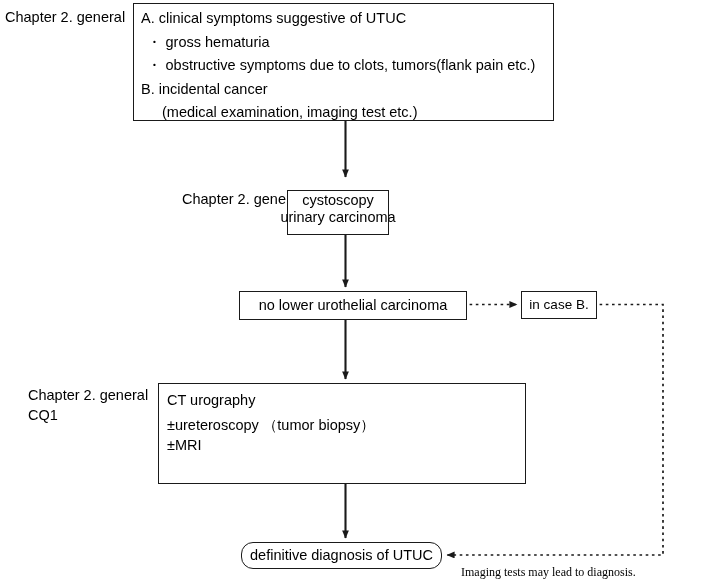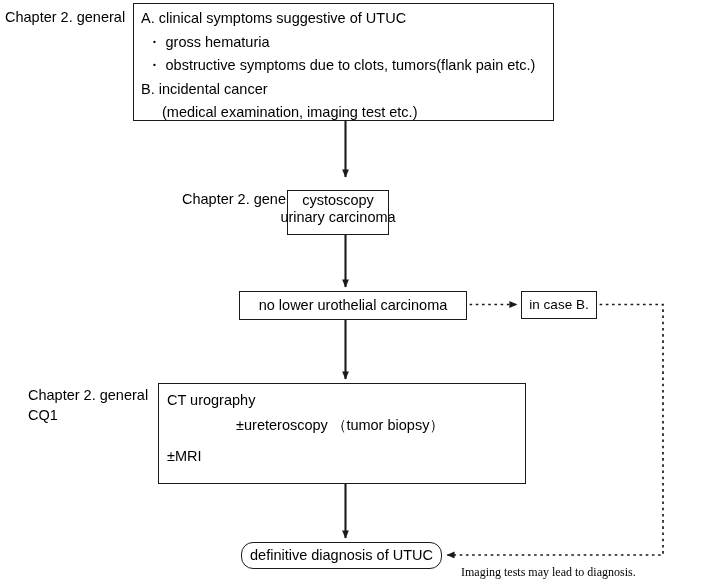--- a/index.html
+++ b/index.html
@@ -76,21 +76,21 @@
     left: 521px; top: 291px; width: 76px; height: 28px;
     display: flex; align-items: center; justify-content: center;
     font-size: 13.5px;
   }
 
   #node-workup {
     left: 158px; top: 383px; width: 368px; height: 101px;
     padding: 9px 12px 0 8px;
   }
   #node-workup .line { margin-bottom: 10px; }
-  #node-workup .line.tight { margin-bottom: 17px; text-align: center; }
+  #node-workup .line.tight { margin-bottom: 6px; }
 
   #node-definitive {
     left: 241px; top: 542px; width: 201px; height: 27px;
     display: flex; align-items: center; justify-content: center; border-radius: 12px;
   }
 
   #label-top     { left: 5px;  top: 8px;   width: 126px; }
   #label-cysto   { left: 182px; top: 190px; width: 104px; }
   #label-workup  { left: 28px; top: 386px; width: 128px; }
 

